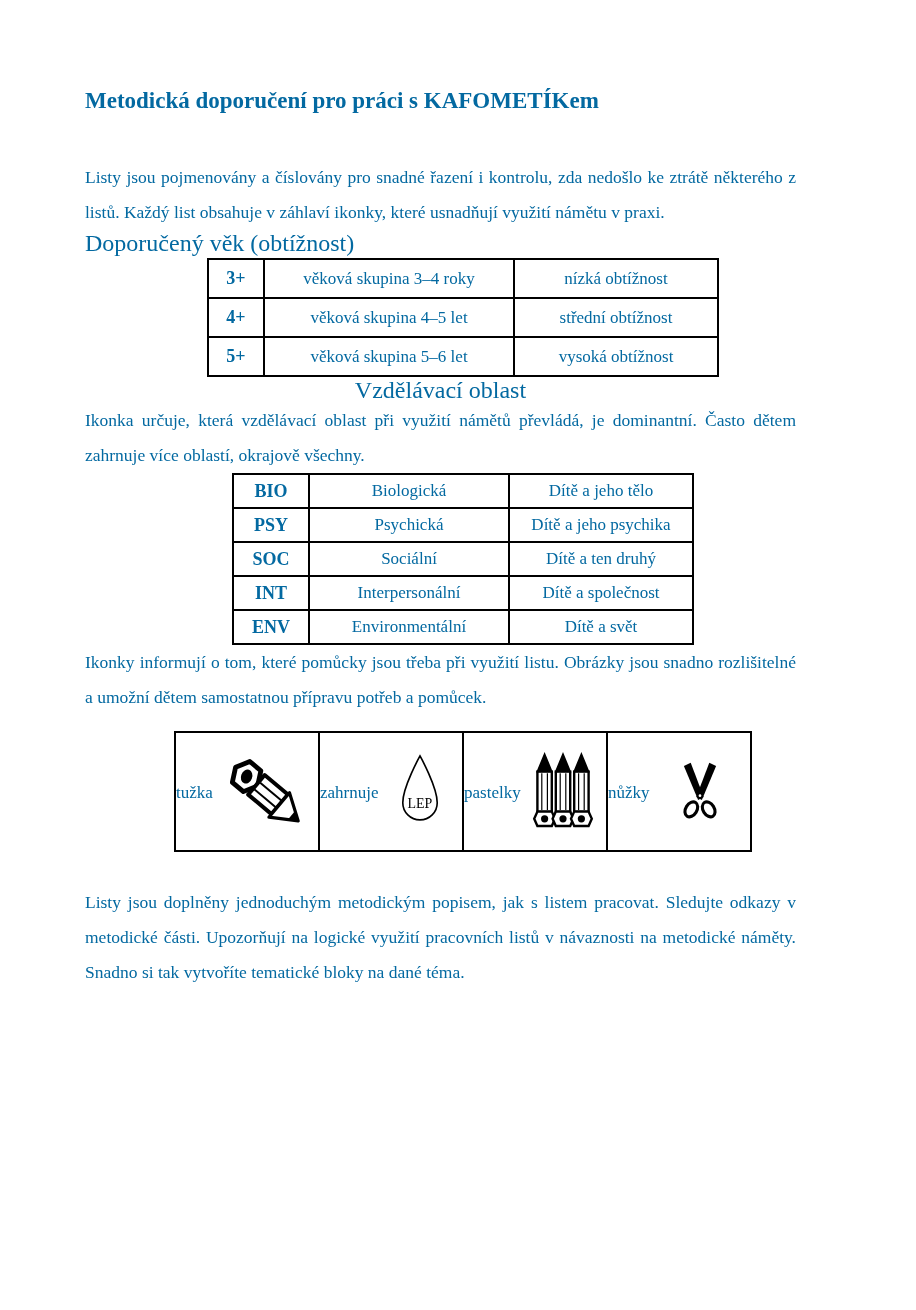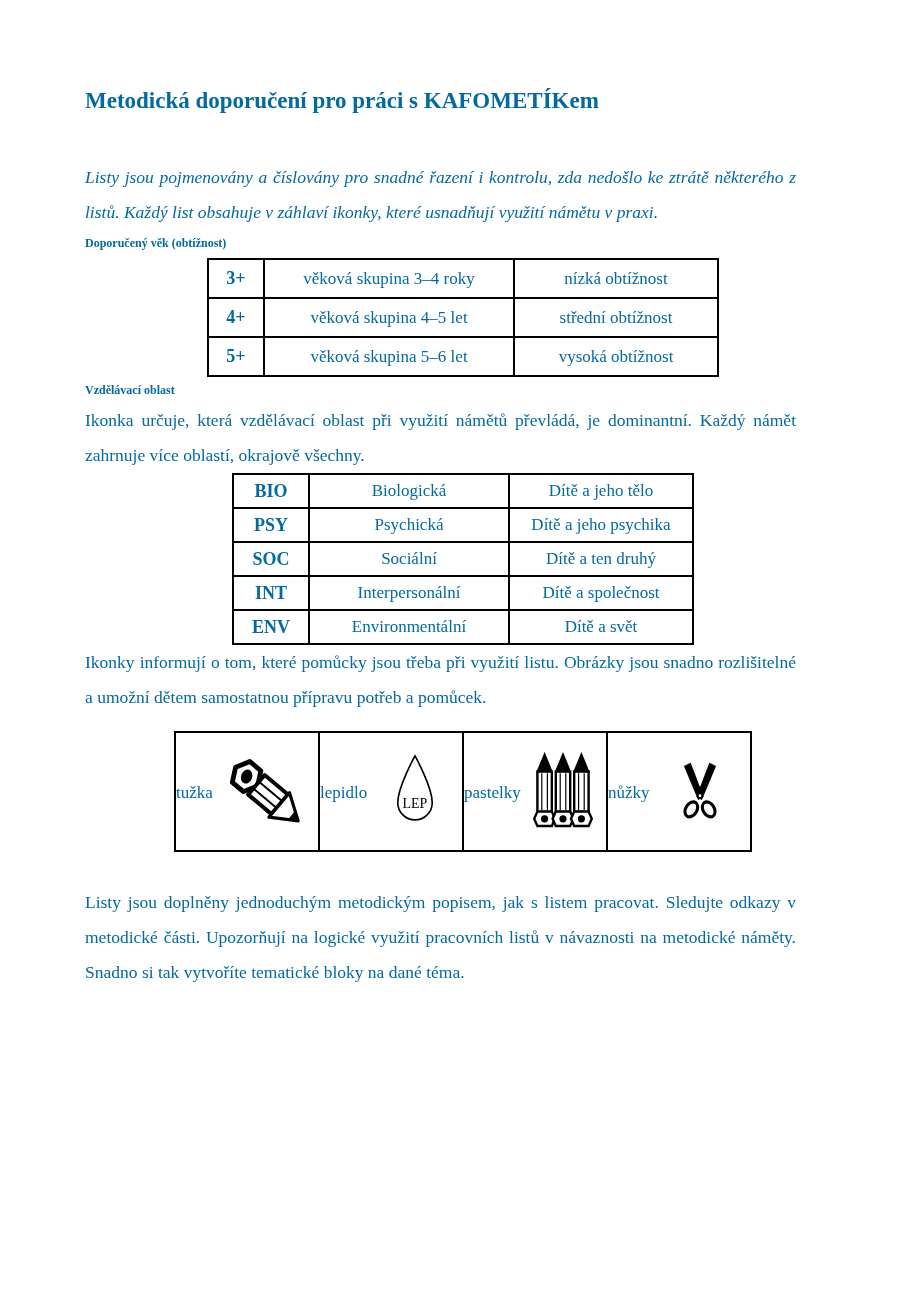--- a/index.html
+++ b/index.html
@@ -12,26 +12,26 @@
     padding:86px 120px 0 85px;
     overflow:hidden;
   }
   h1.title{
     margin:0;font-size:23px;line-height:30px;font-weight:bold;
   }
   p.para{
     margin:0;font-size:17.5px;line-height:35px;
     text-align:justify;
   }
-  p.intro{margin-top:44px;font-style:italic;}
+  p.intro{margin-top:44px;}
   h2.heading{
-    margin:0;font-size:12px;line-height:26px;font-weight:bold;
+    margin:0;font-size:24px;line-height:26px;font-weight:normal;
   }
   .h1sp{margin-top:30px;}
-  .h2sp{margin-top:28px;}
+  .h2sp{margin-top:28px;text-align:center;}
   .h3sp{margin-top:33px;}
   .body1{margin-top:10px;}
   .body2{margin-top:8px;}
   .body3{margin-top:10px;}
   table.tbl{
     border-collapse:collapse;table-layout:fixed;
     font-size:17px;
   }
   table.tbl td{
     border:2px solid #000;
@@ -87,21 +87,21 @@
       </tr>
       <tr>
         <td class="code">5+</td>
         <td>věková skupina 5–6 let</td>
         <td>vysoká obtížnost</td>
       </tr>
     </tbody>
   </table>
 
   <h2 class="heading h2sp">Vzdělávací oblast</h2>
-  <p class="para body2">Ikonka určuje, která vzdělávací oblast při využití námětů převládá, je dominantní. Každý námět zahrnuje více oblastí, okrajově všechny.</p>
+  <p class="para body2">Ikonka určuje, která vzdělávací oblast při využití námětů převládá, je dominantní. Často dětem zahrnuje více oblastí, okrajově všechny.</p>
 
   <table class="tbl area-tbl">
     <colgroup>
         <col class="c1">
         <col class="c2">
         <col class="c3">
       </colgroup>
     <tbody>
       <tr>
         <td class="code">BIO</td>
@@ -157,21 +157,21 @@
                   <polygon points="84,31 115,51 84,71" fill="#fff" stroke="#000" stroke-width="4" stroke-linejoin="round"></polygon>
                   <polygon points="104,44 116,51 104,59" fill="#000"></polygon>
                 </g>
               </svg>
             </div>
           </div>
         </td>
 
         <td>
           <div class="tool-cell">
-            <div class="tool-label">lepidlo</div>
+            <div class="tool-label">zahrnuje</div>
             <div class="tool-icon">
               <svg width="58" height="82" viewBox="0 0 70 100" aria-hidden="true">
                 <path d="M35,6 C35,6 14,44 14,63 A21,21 0 0 0 56,63 C56,44 35,6 35,6 Z" fill="#fff" stroke="#000" stroke-width="2"></path>
                 <text x="35" y="69" text-anchor="middle" font-family="Liberation Serif, DejaVu Serif, serif" font-size="17" fill="#000">LEP</text>
               </svg>
             </div>
           </div>
         </td>
 
         <td>

